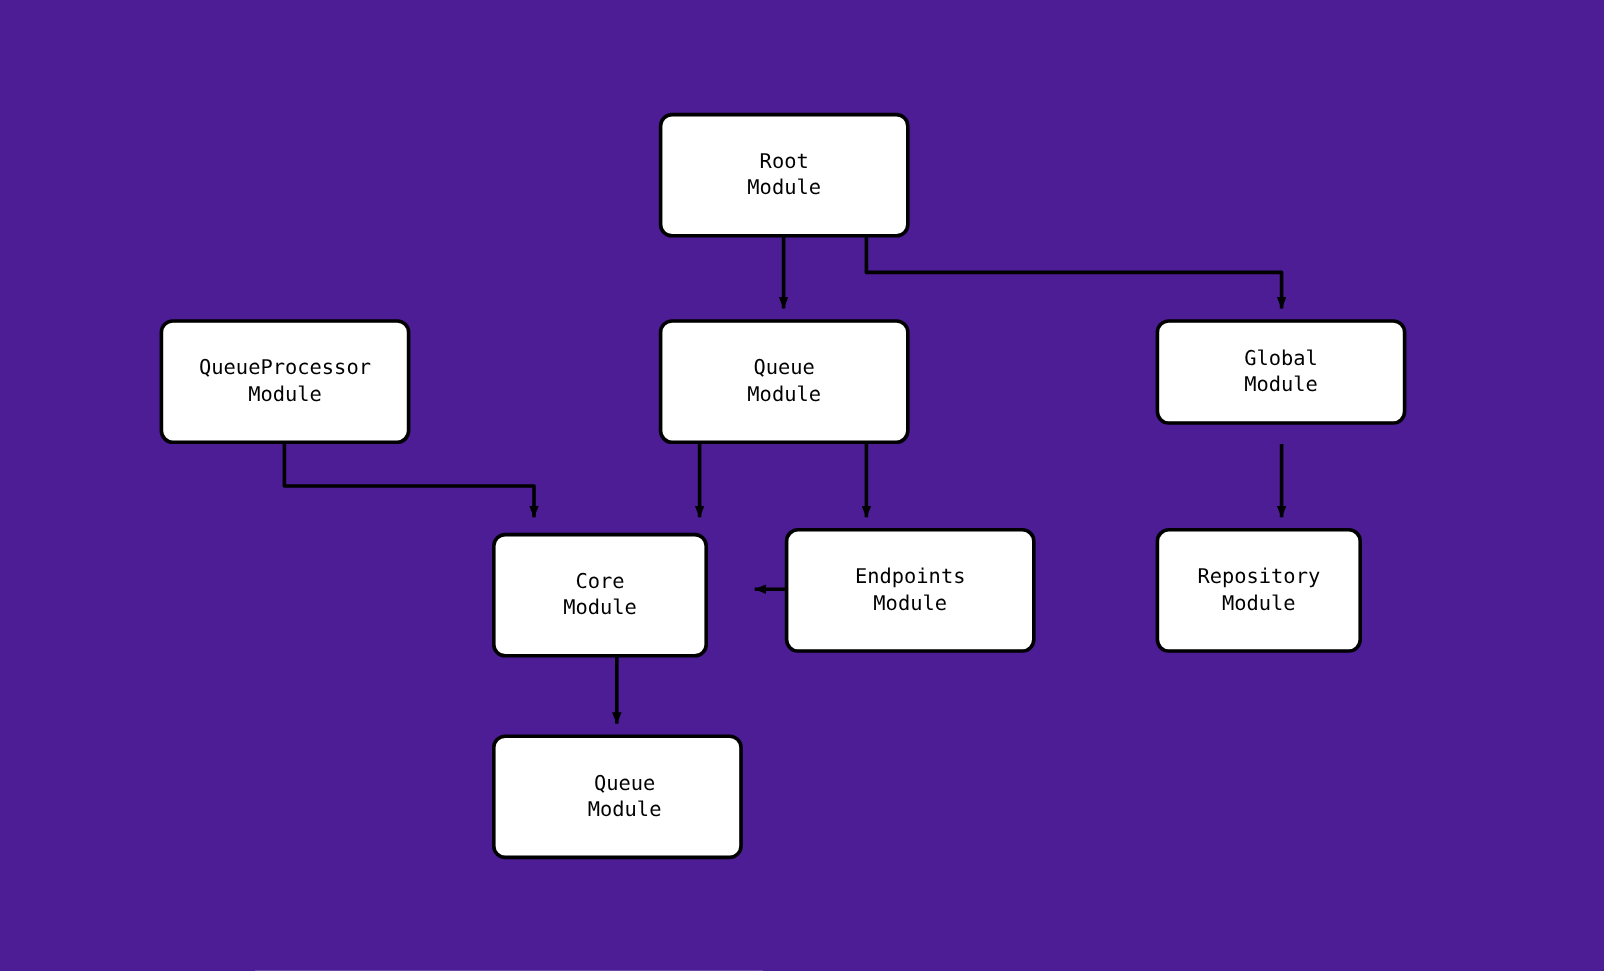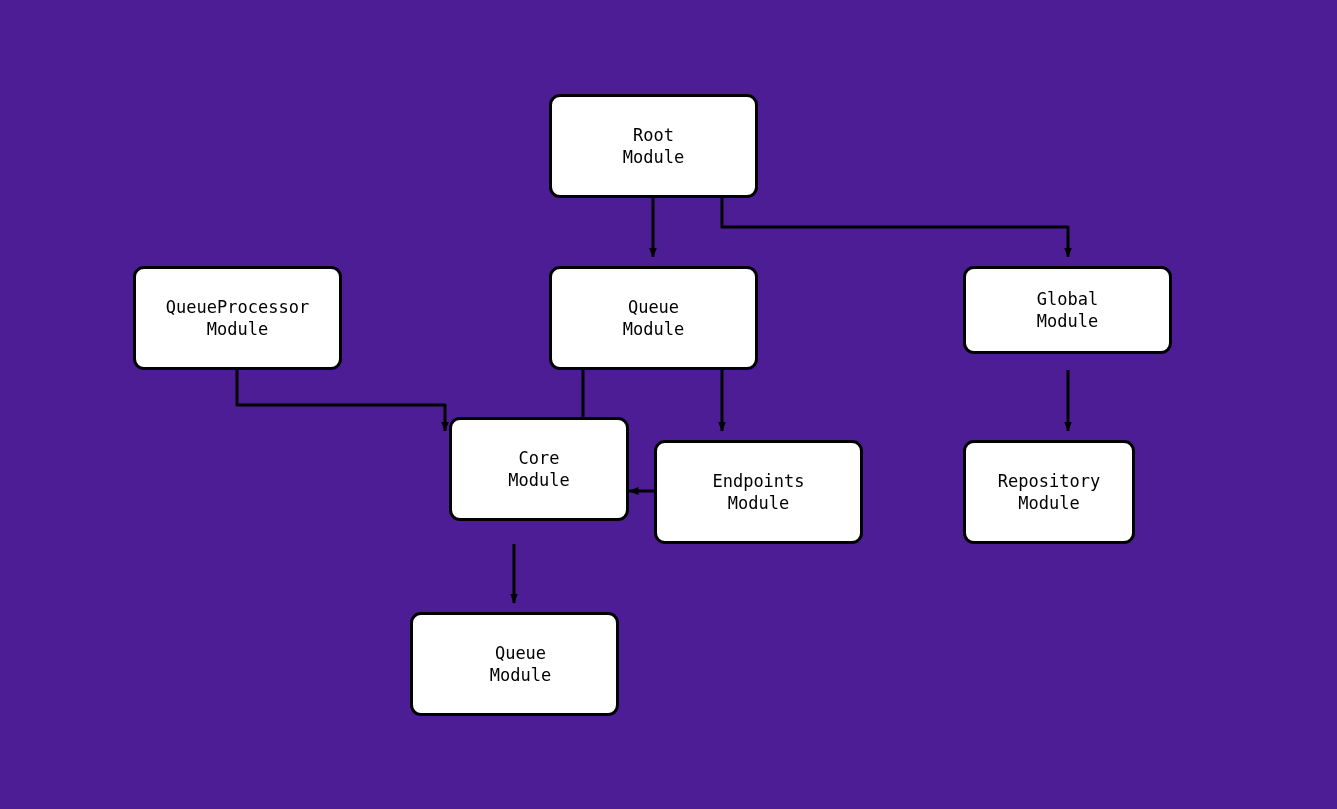--- a/index.html
+++ b/index.html
@@ -108,21 +108,21 @@
   <div class="node" style="left:549px; top:266px; width:209px; height:104px;">
     <div class="node-line">Queue</div>
     <div class="node-line">Module</div>
   </div>
 
   <div class="node" style="left:963px; top:266px; width:209px; height:88px;">
     <div class="node-line">Global</div>
     <div class="node-line">Module</div>
   </div>
 
-  <div class="node" style="left:410px; top:417px; width:180px; height:104px;margin-left:39px;">
+  <div class="node" style="left:410px; top:444px; width:180px; height:104px;">
     <div class="node-line">Core</div>
     <div class="node-line">Module</div>
   </div>
 
   <div class="node" style="left:654px; top:440px; width:209px; height:104px;">
     <div class="node-line">Endpoints</div>
     <div class="node-line">Module</div>
   </div>
 
   <div class="node" style="left:963px; top:440px; width:172px; height:104px;">

